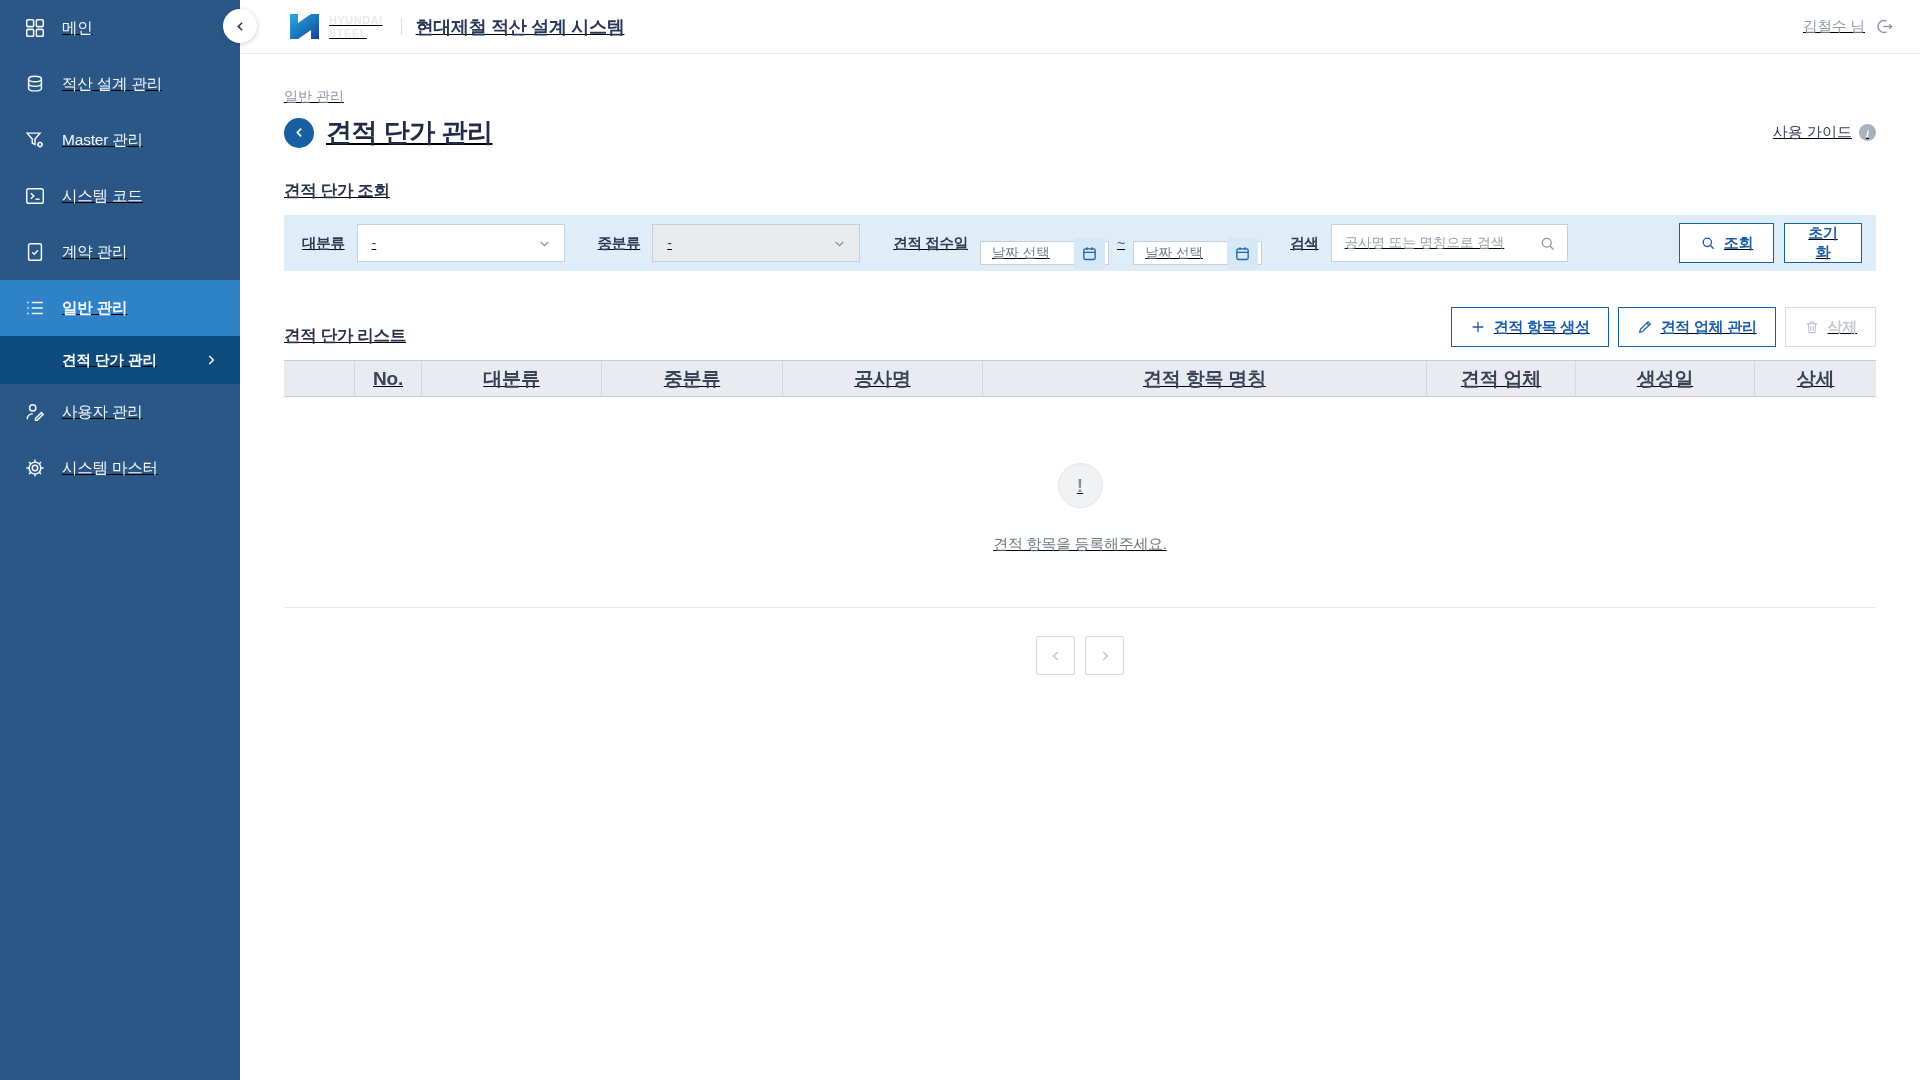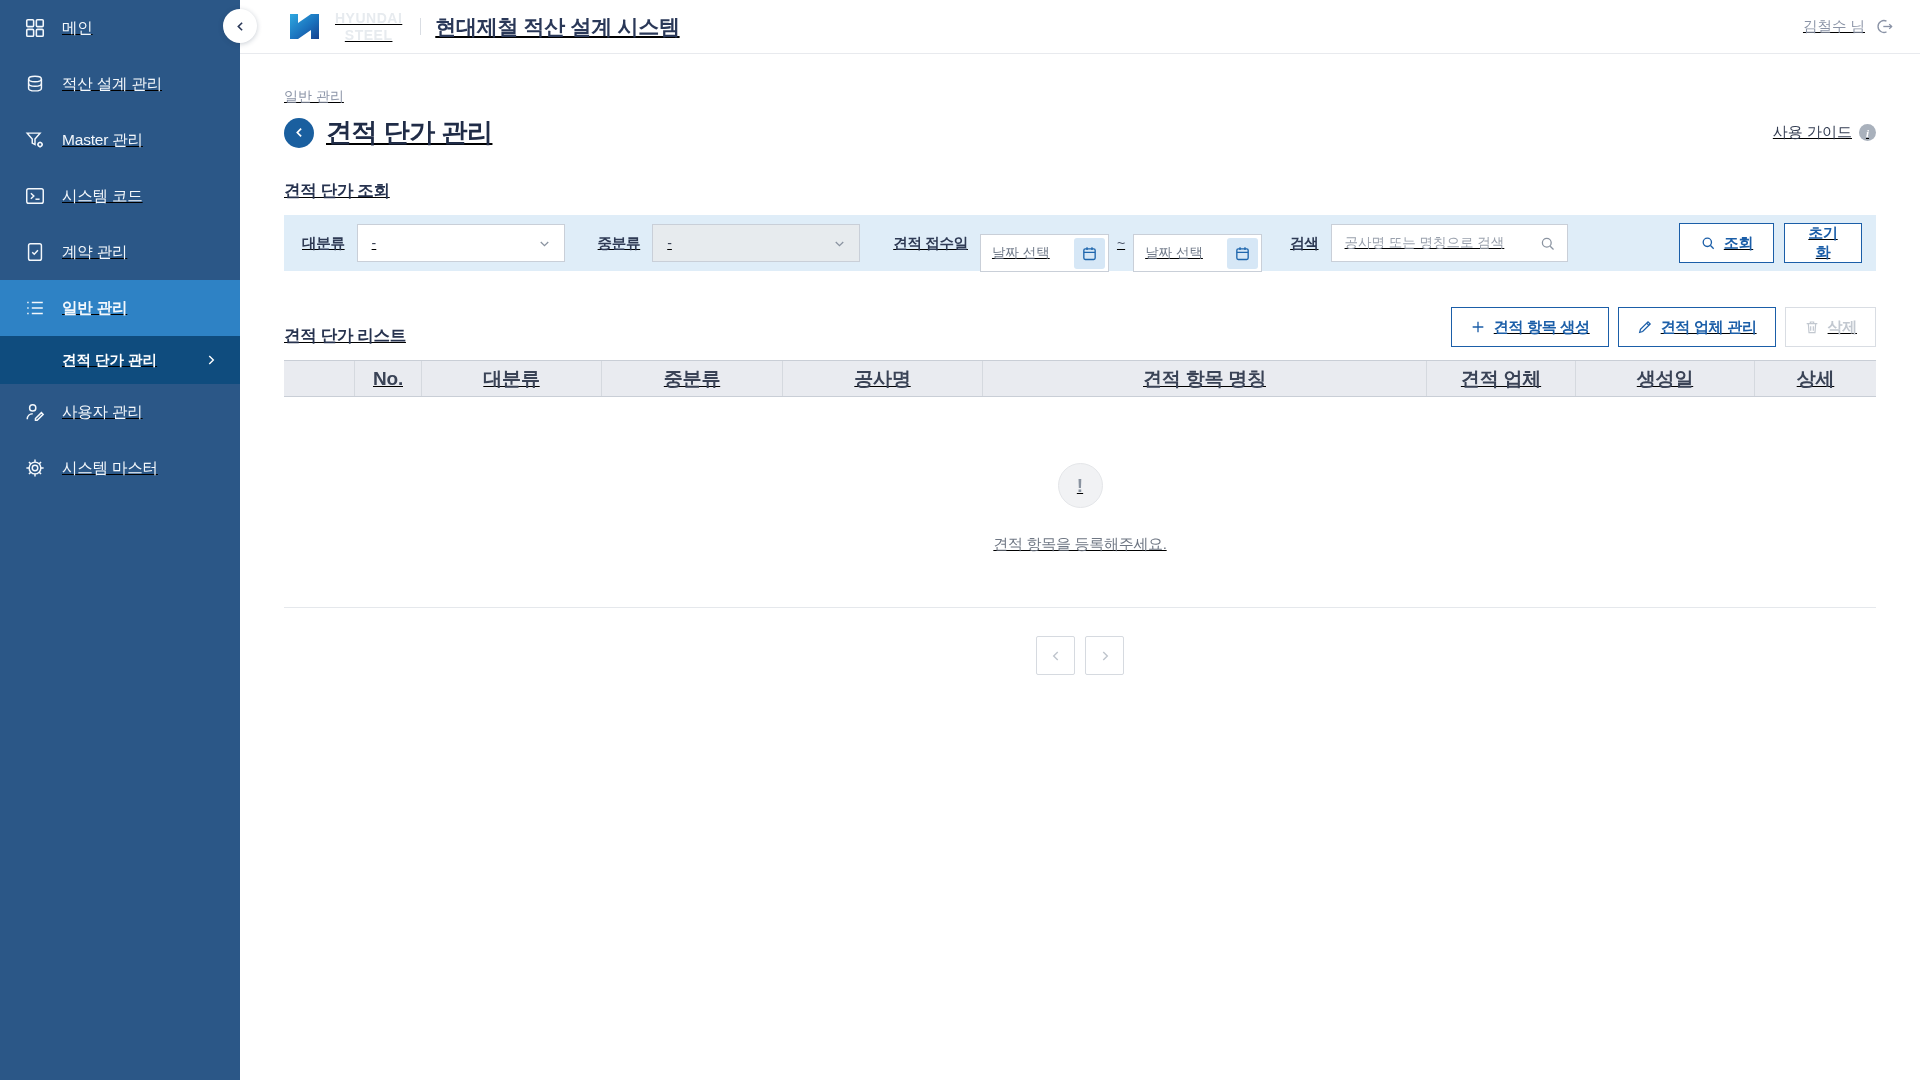--- a/index.html
+++ b/index.html
@@ -19,23 +19,23 @@
 
   
   .main { flex:1; display:flex; flex-direction:column; position:relative; background:#fff; }
 
   .topbar { height:54px; display:flex; align-items:center; padding:0 26px 0 24px;
     border-bottom:1px solid #E8EAEE; background:#fff; }
   .collapse-btn { position:absolute; left:-17px; top:9px; width:34px; height:34px; border-radius:50%;
     background:#fff; border:none; box-shadow:0 1px 5px rgba(30,50,80,.25); display:flex;
     align-items:center; justify-content:center; cursor:pointer; color:#2A3858; z-index:5; }
   .logo { display:flex; align-items:center; margin-left:24px; }
-  .logo-word { margin-left:14px; font-size:14px; font-weight:700; color:#E7EBEF; line-height:1.15; letter-spacing:.5px;text-align:center; }
+  .logo-word { margin-left:8px; font-size:11px; font-weight:700; color:#E7EBEF; line-height:1.15; letter-spacing:.5px; }
   .logo-sep { width:1px; height:17px; background:#D9DDE3; margin:0 14px 0 18px; }
-  .app-title { font-size:21px; font-weight:700; color:#2A3858; letter-spacing:-0.3px; }
+  .app-title { font-size:18px; font-weight:700; color:#2A3858; letter-spacing:-0.3px; }
   .topbar-spacer { flex:1; }
   .user-name { font-size:14.5px; color:#8A93A6; margin-right:10px; }
   .logout-btn { background:none; border:none; color:#8A93A6; cursor:pointer; display:flex; align-items:center; }
 
   
   .content { padding:34px 44px 0 44px; }
   .breadcrumb { font-size:14px; color:#8B94A7; }
   .title-row { display:flex; align-items:center; margin-top:9px; }
   .back-btn { width:30px; height:30px; border-radius:50%; background:#1A5F9F; border:none;
     display:flex; align-items:center; justify-content:center; cursor:pointer; color:#fff; margin-right:12px; }
@@ -49,21 +49,21 @@
   .section-title { font-size:16.5px; font-weight:700; color:#27334F; margin-top:30px; letter-spacing:-0.3px; }
 
   
   .filter-bar { margin-top:13px; height:56px; background:#DFEDF8; display:flex; align-items:center; padding:0 14px 0 18px; }
   .f-label { font-size:14.5px; font-weight:700; color:#2E3A54; letter-spacing:-0.3px; white-space:nowrap; }
   .select-box { height:38px; background:#fff; border:1px solid #C9CFD8; display:flex; align-items:center;
     justify-content:space-between; padding:0 12px 0 14px; width:208px; margin-left:12px; cursor:pointer;
     font-size:14px; color:#3A4254; }
   .select-box.disabled { background:#E7EBEE; cursor:default; }
   .chev { color:#8A93A0; }
-  .date-box { height:38px; width:129px; background:#fff; border:1px solid #C9CFD8; display:flex;
+  .date-box { height:24px; width:129px; background:#fff; border:1px solid #C9CFD8; display:flex;
     align-items:center; justify-content:space-between; padding:0 3px 0 11px; margin-left:12px; cursor:pointer;margin-top:20px; }
   .date-ph { font-size:13.5px; color:#707A89; }
   .cal-wrap { width:31px; height:31px; background:#D6E7F6; border-radius:3px; display:flex;
     align-items:center; justify-content:center; color:#1E66AD; }
   .tilde { font-size:14px; color:#4A5468; margin:0 8px 0 8px; }
   .search-box { height:38px; width:237px; background:#fff; border:1px solid #C9CFD8; display:flex;
     align-items:center; justify-content:space-between; padding:0 11px 0 13px; margin-left:12px; }
   .search-ph { font-size:13.5px; color:#9AA1AD; white-space:nowrap; }
   .filter-actions { margin-left:auto; display:flex; gap:10px; }
   .btn-outline { height:40px; background:#fff; border:1px solid #1B5EA8; color:#1B5EA8; font-weight:700;

